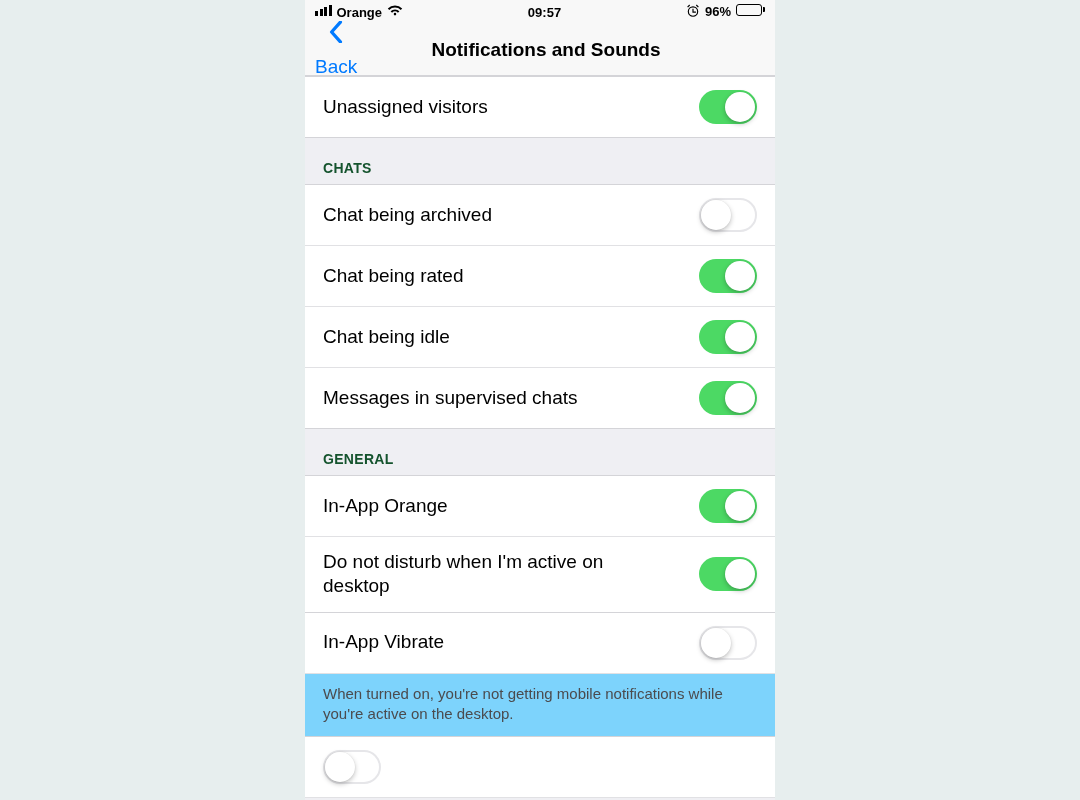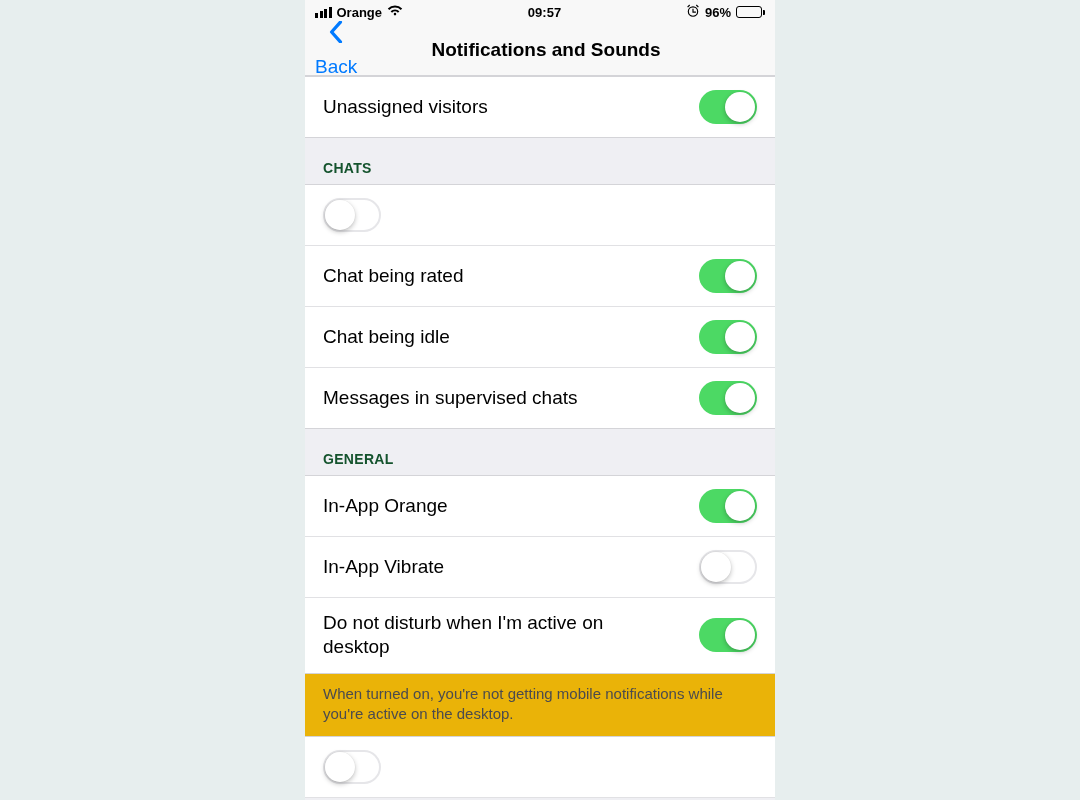--- a/index.html
+++ b/index.html
@@ -24,21 +24,21 @@
     height: 24px;
     padding: 0 10px;
     background: #f8f8f8;
     display: flex;
     align-items: center;
     justify-content: space-between;
     font-size: 13px;
     font-weight: 600;
     color: #000;
   }
-  .status-left, .status-right { display: flex; align-items: center; gap: 5px; }
+  .status-left, .status-right { display: flex; align-items: flex-start; gap: 5px; }
   .bars {
     display: inline-flex;
     align-items: flex-end;
     gap: 1.5px;
   }
   .bars span {
     width: 3px;
     background: #000;
     display: inline-block;
   }
@@ -125,21 +125,21 @@
     letter-spacing: 0.3px;
     background: #efeff3;
     font-weight: bold;
   }
   .section-header.tight { padding-top: 22px; }
   .footer-text {
     padding: 10px 18px 12px 18px;
     font-size: 15px;
     color: #4b4b4e;
     line-height: 1.35;
-    background: #eab308;
+    background: #7dd3fc;
   }
   .group-top { border-top: 1px solid #d4d4d8; }
   .group-bottom { border-bottom: 1px solid #d4d4d8; }
   
   .toggle {
     width: 58px;
     height: 34px;
     border-radius: 17px;
     position: relative;
     flex-shrink: 0;
@@ -211,20 +211,21 @@
 
     <div class="row group-bottom">
       <span class="row-label">Unassigned visitors</span>
       <div class="toggle on">
           <div class="knob"></div>
         </div>
     </div>
 
     <div class="section-header tight">CHATS</div>
     <div class="row group-top">
+      <span class="row-label">Chat being archived</span>
       <div class="toggle off">
           <div class="knob"></div>
         </div>
     </div>
     <div class="row">
       <span class="row-label">Chat being rated</span>
       <div class="toggle on">
           <div class="knob"></div>
         </div>
     </div>
@@ -241,32 +242,32 @@
         </div>
     </div>
 
     <div class="section-header tight">GENERAL</div>
     <div class="row group-top">
       <span class="row-label">In-App Orange</span>
       <div class="toggle on">
           <div class="knob"></div>
         </div>
     </div>
+    <div class="row group-bottom">
+      <span class="row-label">Do not disturb when I'm active on desktop</span>
+      <div class="toggle on">
+          <div class="knob"></div>
+        </div>
+    </div>
     <div class="row">
       <span class="row-label">In-App Vibrate</span>
       <div class="toggle off">
           <div class="knob"></div>
         </div>
     </div>
-    <div class="row group-bottom">
-      <span class="row-label">Do not disturb when I'm active on desktop</span>
-      <div class="toggle on">
-          <div class="knob"></div>
-        </div>
-    </div>
     <div class="footer-text">When turned on, you're not getting mobile notifications while you're active on the desktop.</div>
 
     <div class="row group-top">
       <div class="toggle off">
           <div class="knob"></div>
         </div>
     </div>
 
   </div>
 </div>

